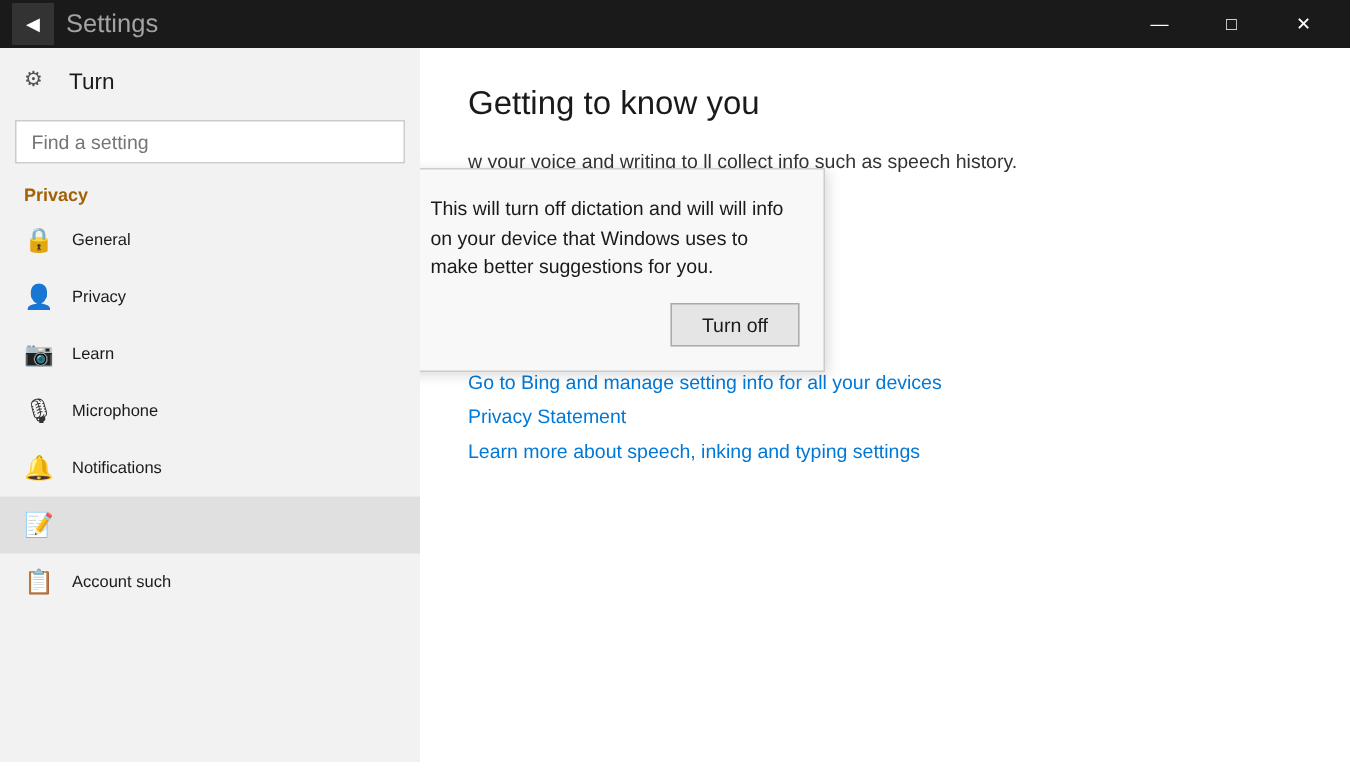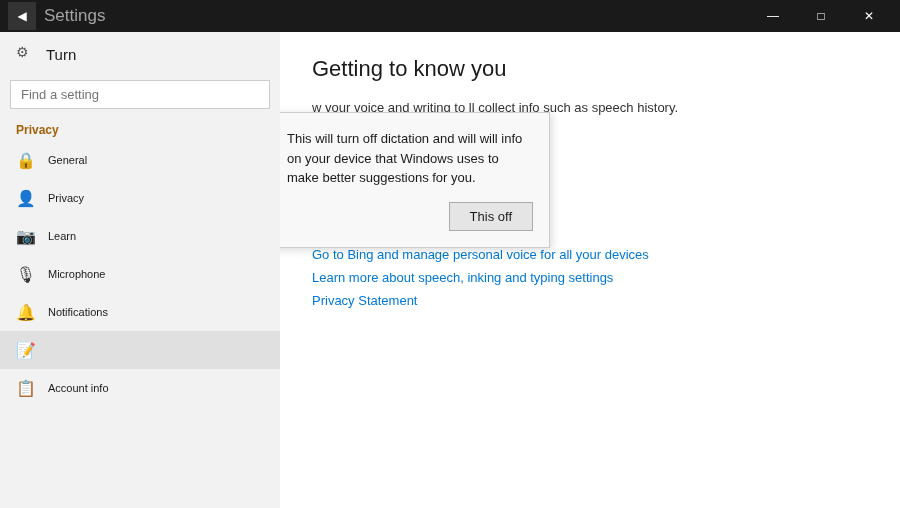--- a/index.html
+++ b/index.html
@@ -263,38 +263,38 @@
     </div>
     <div class="sidebar-item">
       <span class="sidebar-item-icon">🔔</span>
       <span class="sidebar-item-label">Notifications</span>
     </div>
     <div class="sidebar-item active">
       <span class="sidebar-item-icon">📝</span>
     </div>
     <div class="sidebar-item">
       <span class="sidebar-item-icon">📋</span>
-      <span class="sidebar-item-label">Account info</span>
+      <span class="sidebar-item-label">Account such</span>
     </div>
   </div>
 
   <div class="content">
     <h1 class="content-title">Getting to know you</h1>
     <p class="content-body-text">w your voice and writing to ll collect info such as speech history.</p>
     <p class="content-body-text">n and clears what this device</p>
 
     <button class="stop-btn">Stop getting to know me</button>
 
     <h2 class="manage-title">Manage cloud info</h2>
-    <a class="manage-link">Go to Bing and manage personal voice for all your devices</a>
+    <a class="manage-link">Go to Bing and manage setting info for all your devices</a>
+    <a class="manage-link">Privacy Statement</a>
     <a class="manage-link">Learn more about speech, inking and typing settings</a>
-    <a class="manage-link">Privacy Statement</a>
 
     
     <div class="popup">
       <p class="popup-text">This will turn off dictation and will will info on your device that Windows uses to make better suggestions for you.</p>
       <div class="popup-actions">
-        <button class="turn-off-btn">This off</button>
+        <button class="turn-off-btn">Turn off</button>
       </div>
     </div>
 
   </div>
 </div>
 
 </body></html>

